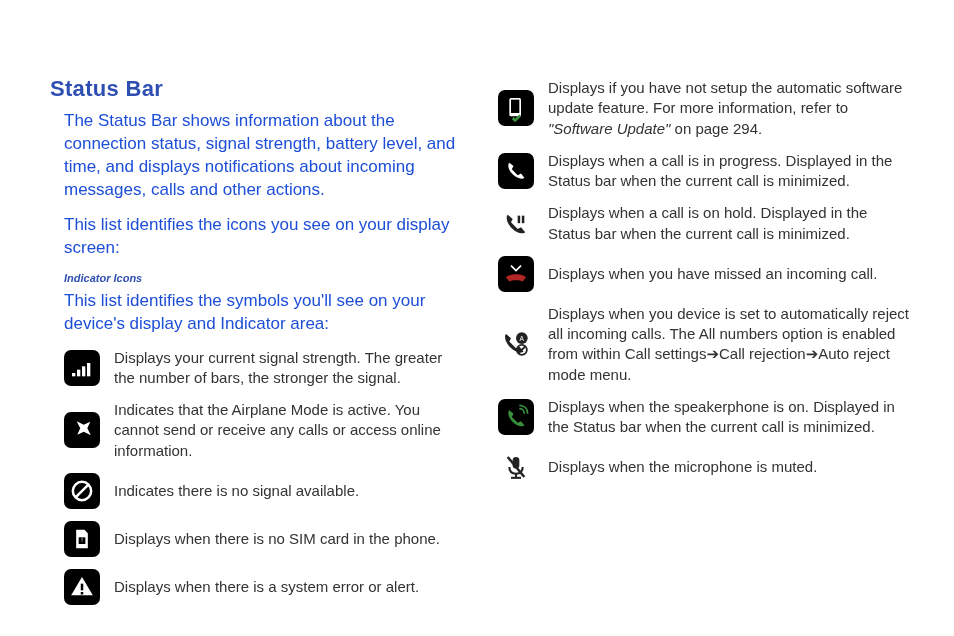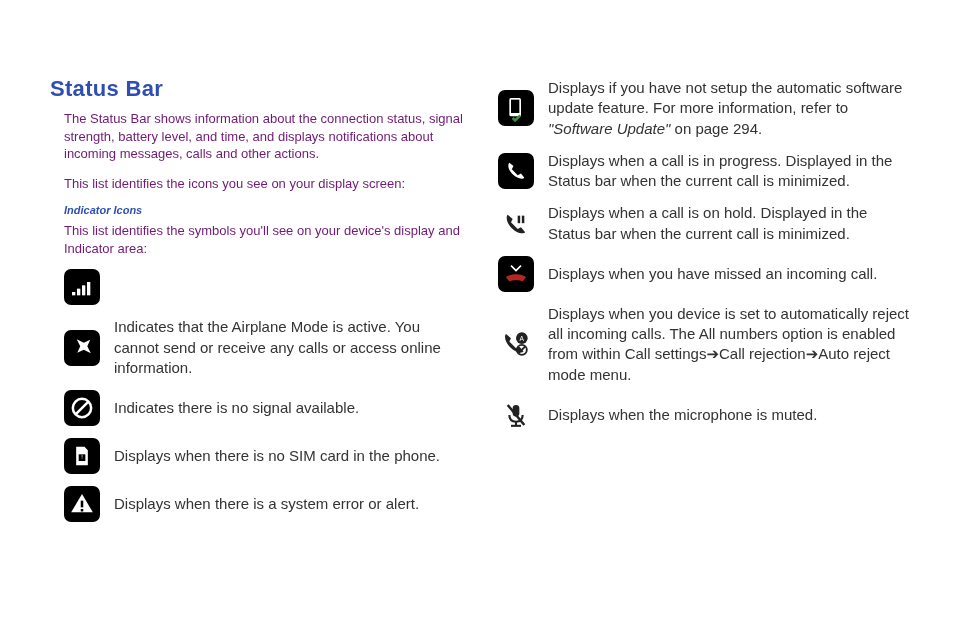--- a/index.html
+++ b/index.html
@@ -28,24 +28,24 @@
   }
   .title {
     font-family: Arial, Helvetica, sans-serif;
     font-weight: 900;
     font-size: 22px;
     color: #2e4fb2;
     letter-spacing: 0.3px;
     margin: 0 0 8px 0;
   }
   .para {
-    font-size: 13px;
+    font-size: 17px;
     line-height: 1.35;
     margin: 0 0 12px 14px;
-    color: #701a75;
+    color: #1d4ed8;
     font-family: "Helvetica Neue", Arial, sans-serif;
   }
   .sub {
     font-family: Arial, Helvetica, sans-serif;
     font-weight: 700;
     font-style: italic;
     font-size: 11px;
     color: #2e4fb2;
     margin: 0 0 6px 14px;
   }
@@ -105,20 +105,21 @@
           <div class="ico" style="background:#000">
             <svg viewBox="0 0 36 36">
                 <g fill="#fff">
               <rect x="6" y="24" width="4" height="4"></rect>
                   <rect x="12" y="20" width="4" height="8"></rect>
               <rect x="18" y="16" width="4" height="12"></rect>
                   <rect x="24" y="12" width="4" height="16"></rect>
             </g>
               </svg>
           </div>
+          <div class="desc">Displays your current signal strength. The greater the number of bars, the stronger the signal.</div>
         </div>
 
         <div class="icon-row">
           <div class="ico" style="background:#000">
             <svg viewBox="0 0 36 36">
                 <path fill="#fff" d="M18 4l3 8 9 3-9 3-3 8-3-8-9-3 9-3z" transform="rotate(45 18 18)"></path>
               </svg>
           </div>
           <div class="desc">Indicates that the Airplane Mode is active. You cannot send or receive any calls or access online information.</div>
         </div>
@@ -212,20 +213,30 @@
               <text x="25" y="14" text-anchor="middle" font-size="8" fill="#fff">A</text>
               <circle cx="25" cy="25" r="6" fill="none" stroke="#222" stroke-width="2.2"></circle>
               <line x1="21" y1="29" x2="29" y2="21" stroke="#222" stroke-width="2.2"></line>
             </svg>
           </div>
           <div class="desc">
             <span>Displays when you device is set to automatically reject all incoming calls. The All numbers option is enabled from within </span><span class="bold">Call settings</span><span class="arrow bold"> ➔ </span><span class="bold">Call rejection</span><span class="arrow bold"> ➔ </span><span class="bold">Auto reject mode</span><span> menu.</span>
           </div>
         </div>
 
+        <div class="icon-row">
+          <div class="ico" style="background:#000">
+            <svg viewBox="0 0 36 36">
+                <path fill="#3a8f3d" d="M10 10c-2 2-2 8 4 14s12 6 14 4l-4-5-4 2-7-7 2-4z"></path>
+            <path d="M22 8c3 0 6 2 6 6" fill="none" stroke="#3a8f3d" stroke-width="2"></path>
+            <path d="M22 4c6 0 10 4 10 10" fill="none" stroke="#3a8f3d" stroke-width="2"></path>
+              </svg>
+          </div>
+          <div class="desc">Displays when the speakerphone is on. Displayed in the Status bar when the current call is minimized.</div>
+        </div>
 
         <div class="icon-row">
           <div class="ico" style="background:#fff">
             <svg viewBox="0 0 36 36">
               <rect x="14" y="6" width="8" height="14" rx="4" fill="#222"></rect>
               <path d="M10 18c0 5 3 8 8 8s8-3 8-8" fill="none" stroke="#222" stroke-width="2.5"></path>
               <line x1="18" y1="26" x2="18" y2="31" stroke="#222" stroke-width="2.5"></line>
               <line x1="12" y1="31" x2="24" y2="31" stroke="#222" stroke-width="2.5"></line>
               <line x1="8" y1="6" x2="28" y2="30" stroke="#222" stroke-width="3"></line>
             </svg>

